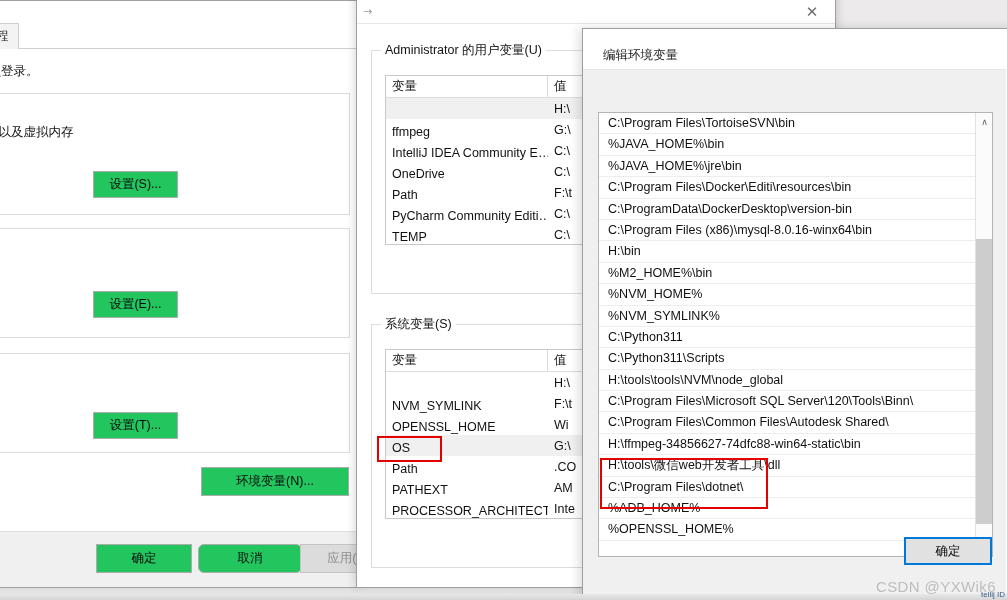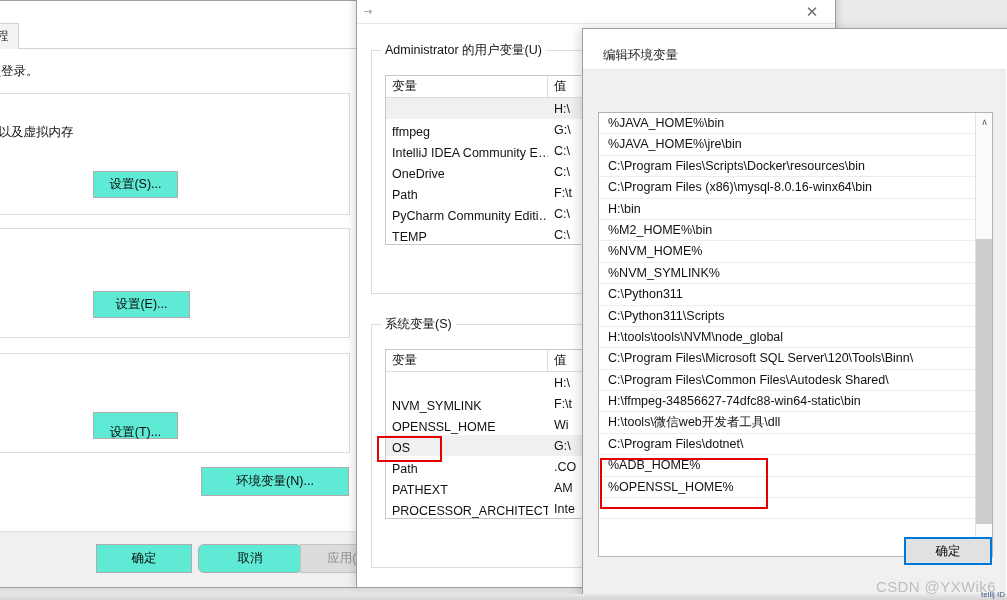--- a/index.html
+++ b/index.html
@@ -49,21 +49,21 @@
   }
   .sp-group {
     position: absolute; border: 1px solid #dcdcdc; background: #fff;
   }
   .sp-grouptext {
     position: absolute; font-size: 12.5px; color: #111;
   }
   .btn {
     font-family: "Liberation Sans", "DejaVu Sans", sans-serif;
     font-size: 12.5px; color: #0b0b0b;
-    background: #5eead4;
+    background: #22c55e;
     border: 1px solid #adadad;
     text-align: center;
     line-height: 1;
     display: flex; align-items: center; justify-content: center;
     cursor: default;
   }
   .btn.disabled { color: #8d8d8d; background: #dcdcdc; border-color: #c4c4c4; }
   .btn.default-blue { border: 2px solid #0078d7; background: #e1e1e1; }
 
   .sp-footer {
@@ -199,27 +199,27 @@
     <div class="sp-note">改更改，你必须作为管理员登录。</div>
 
     <div class="sp-group" style="left:9px; top:92px; width:500px; height:122px;"></div>
     <div class="sp-grouptext" style="left:20px; top:123px;">处理器计划，内存使用，以及虚拟内存</div>
     <div class="btn" style="position:absolute; left:252px; top:170px; width:85px; height:27px;">
       <span>设置(S)...</span>
     </div>
 
     <div class="sp-group" style="left:9px; top:227px; width:500px; height:110px;"></div>
 
-    <div class="btn" style="position:absolute; left:252px; top:290px; width:97px; height:27px;">
+    <div class="btn" style="position:absolute; left:252px; top:290px; width:85px; height:27px;">
       <span>设置(E)...</span>
     </div>
 
     <div class="sp-group" style="left:9px; top:352px; width:500px; height:100px;"></div>
 
-    <div class="btn" style="position:absolute; left:252px; top:411px; width:85px; height:27px;align-items:flex-end;">
+    <div class="btn" style="position:absolute; left:252px; top:411px; width:85px; height:27px;">
       <span>设置(T)...</span>
     </div>
 
     <div class="btn" style="position:absolute; left:360px; top:466px; width:148px; height:29px;">
       <span>环境变量(N)...</span>
     </div>
 
     <div class="sp-footer">
       <div class="btn" style="position:absolute; left:255px; top:12px; width:96px; height:29px;">
         <span>确定</span>
@@ -323,23 +323,25 @@
   </div>
 
   <div class="redbox" style="left:377px; top:436px; width:65px; height:26px;"></div>
 
   <div class="win-edit">
     <div class="edit-title">编辑环境变量</div>
 
     <div class="edit-panel">
       <div class="edit-list">
         <div class="el-rows" id="edit-rows">
+            <div class="el-row">C:\Program Files\TortoiseSVN\bin</div>
             <div class="el-row">%JAVA_HOME%\bin</div>
             <div class="el-row">%JAVA_HOME%\jre\bin</div>
-            <div class="el-row">C:\Program Files\Scripts\Docker\resources\bin</div>
+            <div class="el-row">C:\Program Files\Docker\Editi\resources\bin</div>
+            <div class="el-row">C:\ProgramData\DockerDesktop\version-bin</div>
             <div class="el-row">C:\Program Files (x86)\mysql-8.0.16-winx64\bin</div>
             <div class="el-row">H:\bin</div>
             <div class="el-row">%M2_HOME%\bin</div>
             <div class="el-row">%NVM_HOME%</div>
             <div class="el-row">%NVM_SYMLINK%</div>
             <div class="el-row">C:\Python311</div>
             <div class="el-row">C:\Python311\Scripts</div>
             <div class="el-row">H:\tools\tools\NVM\node_global</div>
             <div class="el-row">C:\Program Files\Microsoft SQL Server\120\Tools\Binn\</div>
             <div class="el-row">C:\Program Files\Common Files\Autodesk Shared\</div>

